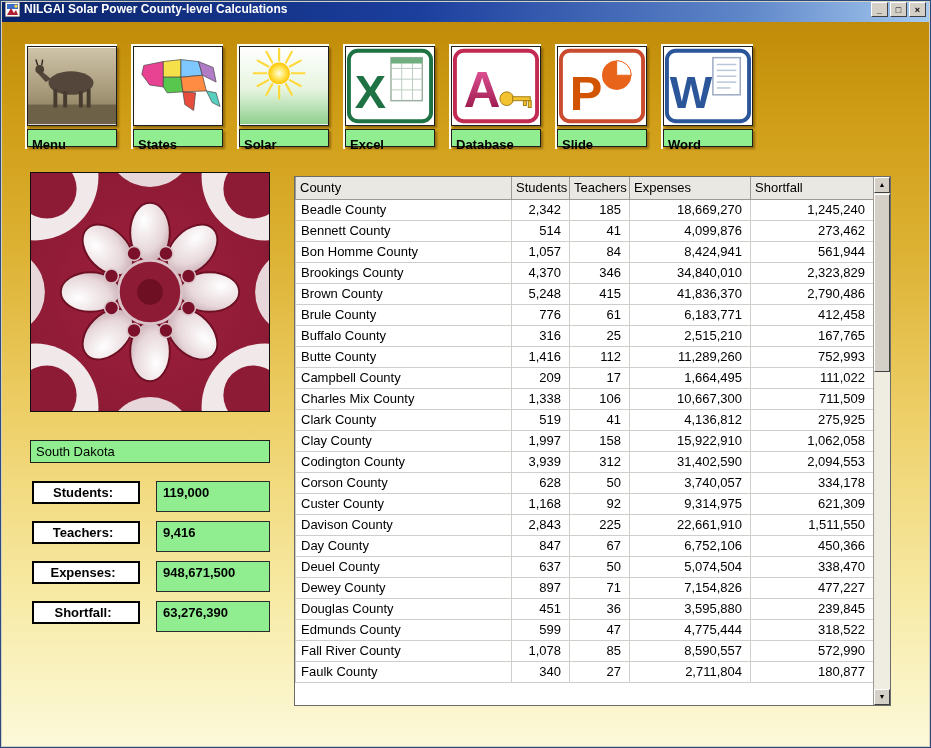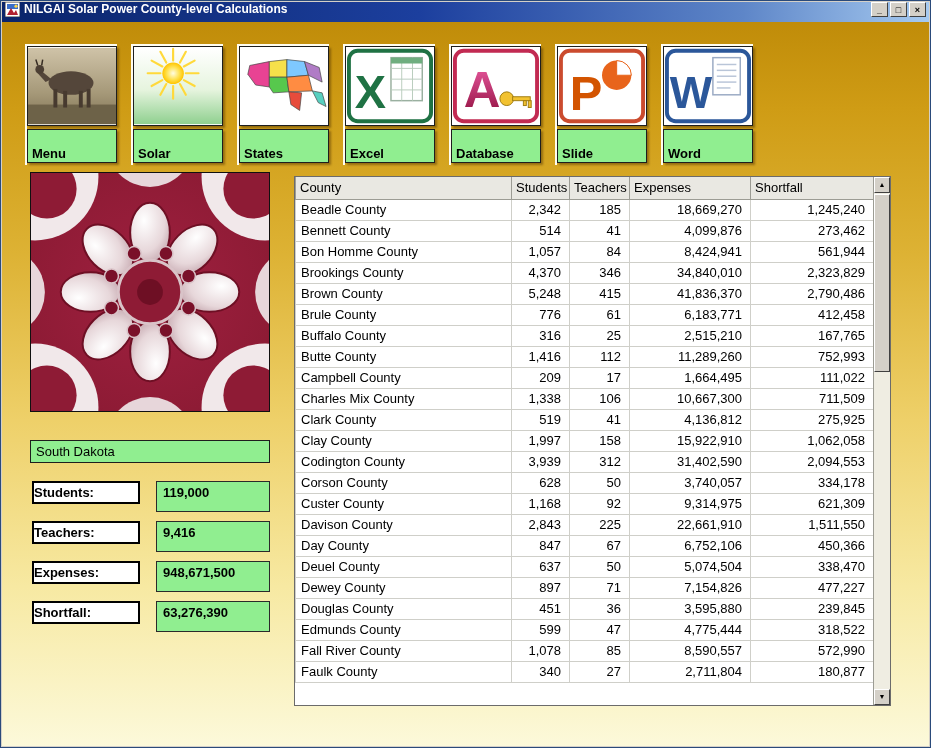--- a/index.html
+++ b/index.html
@@ -19,31 +19,31 @@
 
   .client { position:absolute; top:21px; left:1px; right:1px; bottom:1px;
     background:linear-gradient(180deg,#c08c09 0%,#cf9c15 12%,#ddb234 32%,#eed069 55%,#f7e9a2 78%,#fcf9da 100%); overflow:hidden; }
 
   
   .toolbar { position:absolute; left:23px; top:22px; display:flex; gap:14px; }
   .tool-btn { width:92px; cursor:pointer; border-left:2px solid #fffdf0; border-top:2px solid #fffdf0; padding:0 0 2px 0; }
   .tool-img { width:90px; height:80px; border:1px solid #1e1e1e; background:#fff; overflow:hidden; box-shadow:2px 2px 2px rgba(70,45,0,0.45); }
   .tool-img svg { display:block; width:100%; height:100%; }
   .tool-label { margin-top:3px; width:90px; height:18px; background:#90EE90; border:1px solid #1e1e1e;
-    font-weight:bold; font-size:13px; line-height:16px; padding:16px 4px; box-shadow:2px 2px 2px rgba(70,45,0,0.45); }
+    font-weight:bold; font-size:13px; line-height:16px; padding:7px 4px; box-shadow:2px 2px 2px rgba(70,45,0,0.45); }
 
   
   .fractal { position:absolute; left:28px; top:150px; width:240px; height:240px; border:1px solid #101010; }
   .fractal svg { display:block; width:100%; height:100%; }
   .state-bar { position:absolute; left:28px; top:418px; width:240px; height:23px; background:#90EE90;
     border:1px solid #1e1e1e; font-weight:normal; font-size:13px; line-height:21px; padding:0 5px; }
   .field-row { position:absolute; left:28px; width:240px; height:24px; }
   .f0{top:459px} .f1{top:499px} .f2{top:539px} .f3{top:579px}
   .field-label { position:absolute; left:2px; top:0; width:108px; height:23px; background:#fff; border:2px solid #000;
-    font-weight:bold; font-size:13px; line-height:19px; text-align:left; padding:0 6px 0 0; }
+    font-weight:bold; font-size:13px; line-height:19px; text-align:center; padding:0 6px 0 0; }
   .field-value { position:absolute; left:126px; top:0; width:114px; height:31px; background:#90EE90; border:1px solid #2a2a2a;
     font-weight:bold; font-size:13px; line-height:21px; padding:0 0 0 6px; }
 
   
   .table-wrap { position:absolute; left:292px; top:154px; width:597px; height:530px; background:#fff;
     border:1px solid #6b6b6b; display:flex; }
   .grid-area { width:578px; overflow:hidden; }
   table { border-collapse:collapse; width:578px; table-layout:fixed; }
   th { background:#e9e8e2; border:1px solid #9c9c94; border-top:none; font-weight:normal; font-size:13px;
     text-align:left; padding:2px 4px; height:22px; white-space:nowrap; overflow:hidden; }
@@ -100,20 +100,39 @@
             <rect x="36" y="44" width="4" height="17" fill="#473a2f"></rect>
             <rect x="52" y="44" width="4" height="17" fill="#473a2f"></rect>
             <rect x="60" y="42" width="4" height="19" fill="#473a2f"></rect>
             <path d="M24 32 L12 22 L9 25 L18 35 Z" fill="#54463a"></path>
             <circle cx="12" cy="22" r="4.5" fill="#4c3f34"></circle>
             <line x1="10" y1="18" x2="8" y2="12" stroke="#352b22" stroke-width="1.5"></line>
             <line x1="14" y1="18" x2="15" y2="12" stroke="#352b22" stroke-width="1.5"></line>
           </svg>
         </div>
         <div class="tool-label">Menu</div>
+      </div>
+
+      <div class="tool-btn">
+        <div class="tool-img">
+          <svg viewBox="0 0 90 78">
+            <rect width="90" height="78" fill="#ffffff"></rect>
+            <g stroke="#444" stroke-width="0.7">
+              <path d="M10 18 L30 14 L30 40 L16 38 L8 27 Z" fill="#e84393"></path>
+              <path d="M30 14 L48 12 L48 30 L30 30 Z" fill="#f6e04a"></path>
+              <path d="M30 30 L48 30 L50 45 L34 46 L30 40 Z" fill="#57c84d"></path>
+              <path d="M48 12 L66 14 L70 28 L48 30 Z" fill="#7ec8ff"></path>
+              <path d="M48 30 L70 28 L74 44 L50 45 Z" fill="#ff8c42"></path>
+              <path d="M66 14 L81 20 L84 35 L70 28 Z" fill="#b07cc6"></path>
+              <path d="M50 45 L63 46 L61 64 L52 58 Z" fill="#e74c3c"></path>
+              <path d="M74 44 L84 46 L88 60 L80 56 Z" fill="#58d0c0"></path>
+            </g>
+          </svg>
+        </div>
+        <div class="tool-label">States</div>
       </div>
 
       <div class="tool-btn">
         <div class="tool-img">
           <svg viewBox="0 0 90 78">
             <defs>
               <linearGradient id="sbg" x1="0" y1="0" x2="0" y2="1">
                 <stop offset="0" stop-color="#ffffff"></stop>
                   <stop offset="0.55" stop-color="#e6f4de"></stop>
                   <stop offset="1" stop-color="#8fd08f"></stop>
@@ -136,39 +155,20 @@
                 <line x1="29" y1="19" x2="18" y2="13"></line>
               <line x1="33" y1="15" x2="27" y2="4"></line>
                 <line x1="40" y1="13" x2="40" y2="1"></line>
               <line x1="47" y1="15" x2="53" y2="4"></line>
                 <line x1="51" y1="19" x2="62" y2="13"></line>
             </g>
             <circle cx="40" cy="26" r="11" fill="url(#sun)"></circle>
           </svg>
         </div>
         <div class="tool-label">Solar</div>
-      </div>
-
-      <div class="tool-btn">
-        <div class="tool-img">
-          <svg viewBox="0 0 90 78">
-            <rect width="90" height="78" fill="#ffffff"></rect>
-            <g stroke="#444" stroke-width="0.7">
-              <path d="M10 18 L30 14 L30 40 L16 38 L8 27 Z" fill="#e84393"></path>
-              <path d="M30 14 L48 12 L48 30 L30 30 Z" fill="#f6e04a"></path>
-              <path d="M30 30 L48 30 L50 45 L34 46 L30 40 Z" fill="#57c84d"></path>
-              <path d="M48 12 L66 14 L70 28 L48 30 Z" fill="#7ec8ff"></path>
-              <path d="M48 30 L70 28 L74 44 L50 45 Z" fill="#ff8c42"></path>
-              <path d="M66 14 L81 20 L84 35 L70 28 Z" fill="#b07cc6"></path>
-              <path d="M50 45 L63 46 L61 64 L52 58 Z" fill="#e74c3c"></path>
-              <path d="M74 44 L84 46 L88 60 L80 56 Z" fill="#58d0c0"></path>
-            </g>
-          </svg>
-        </div>
-        <div class="tool-label">States</div>
       </div>
 
       <div class="tool-btn">
         <div class="tool-img">
           <svg viewBox="0 0 90 78">
             <rect x="3" y="3" width="84" height="72" rx="9" fill="#ffffff" stroke="#1f7244" stroke-width="4"></rect>
             <rect x="46" y="10" width="32" height="44" fill="#ffffff" stroke="#9ab0a0" stroke-width="1.5"></rect>
             <g stroke="#b9cdbd" stroke-width="1">
               <line x1="46" y1="21" x2="78" y2="21"></line>
                 <line x1="46" y1="32" x2="78" y2="32"></line>

